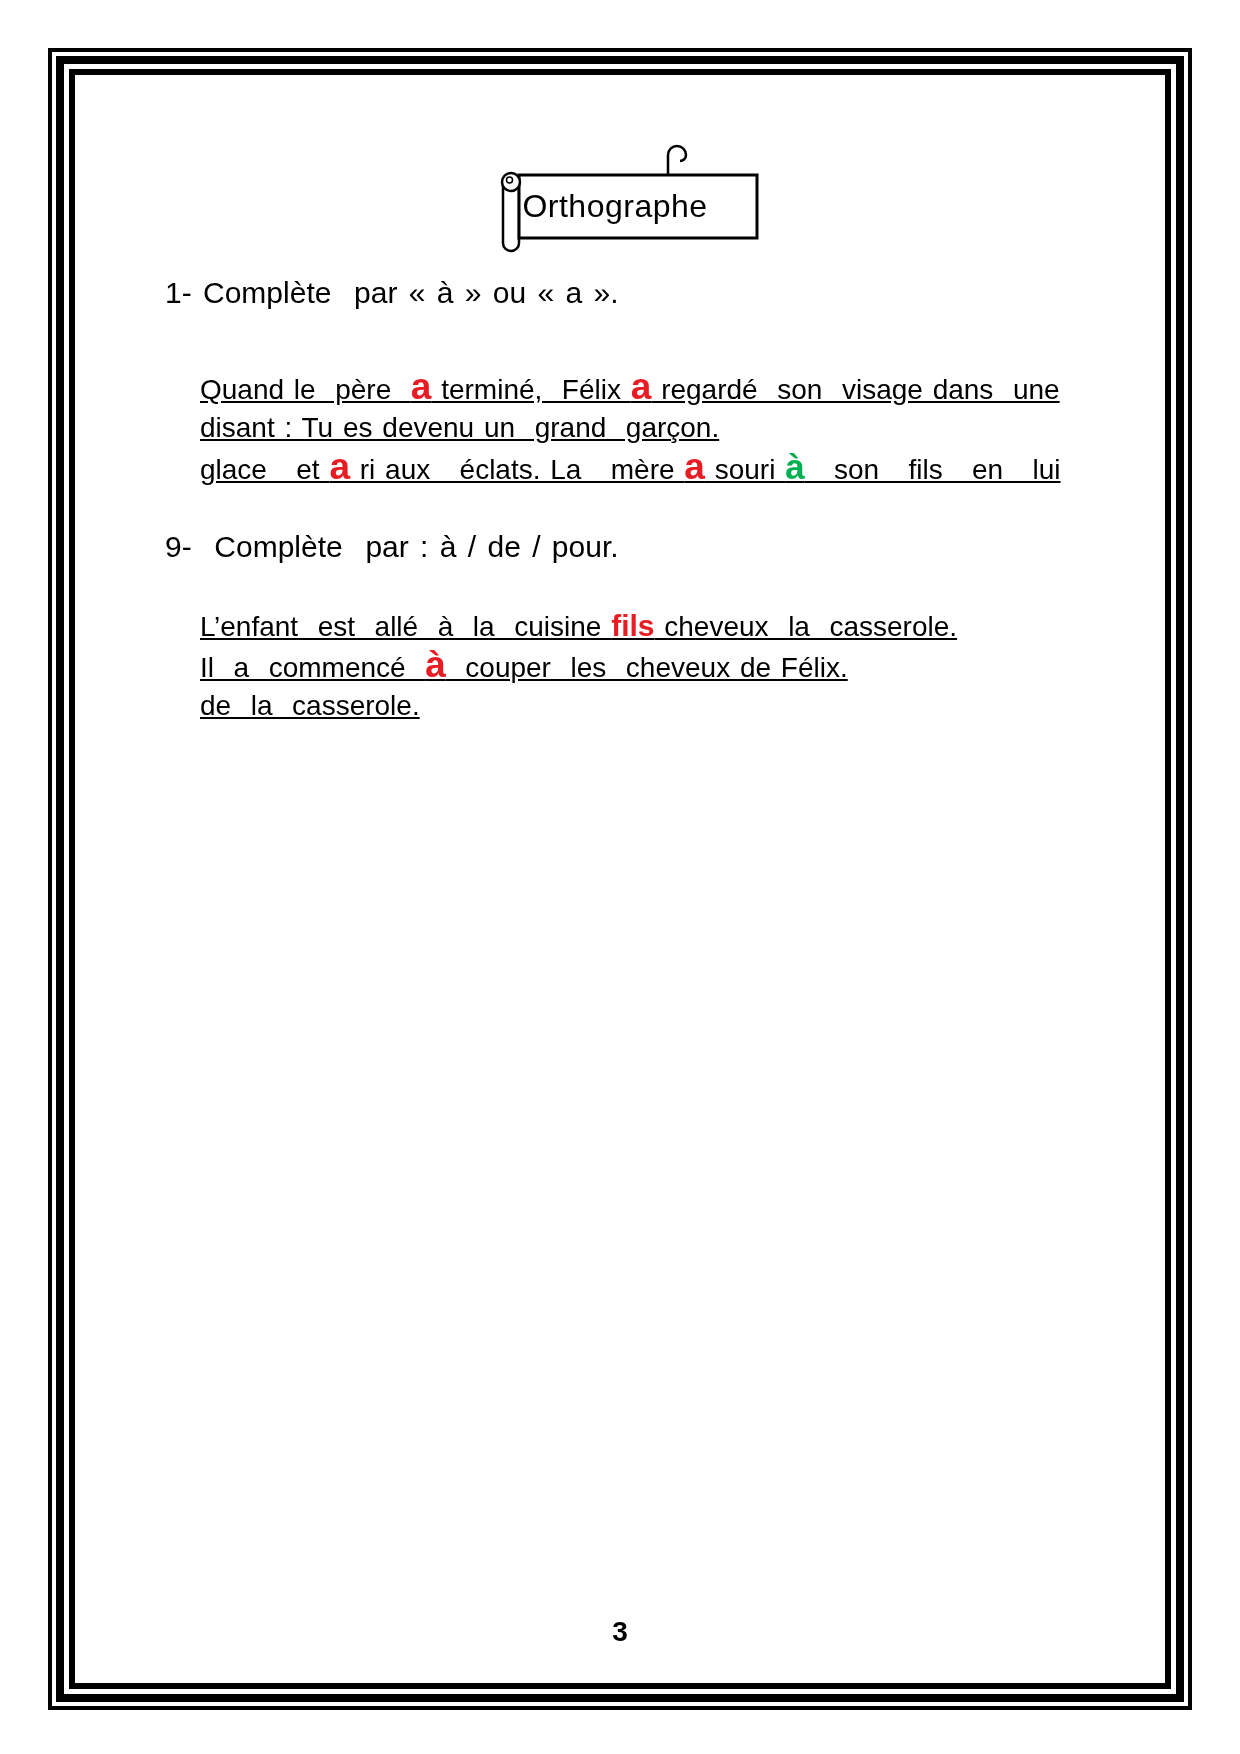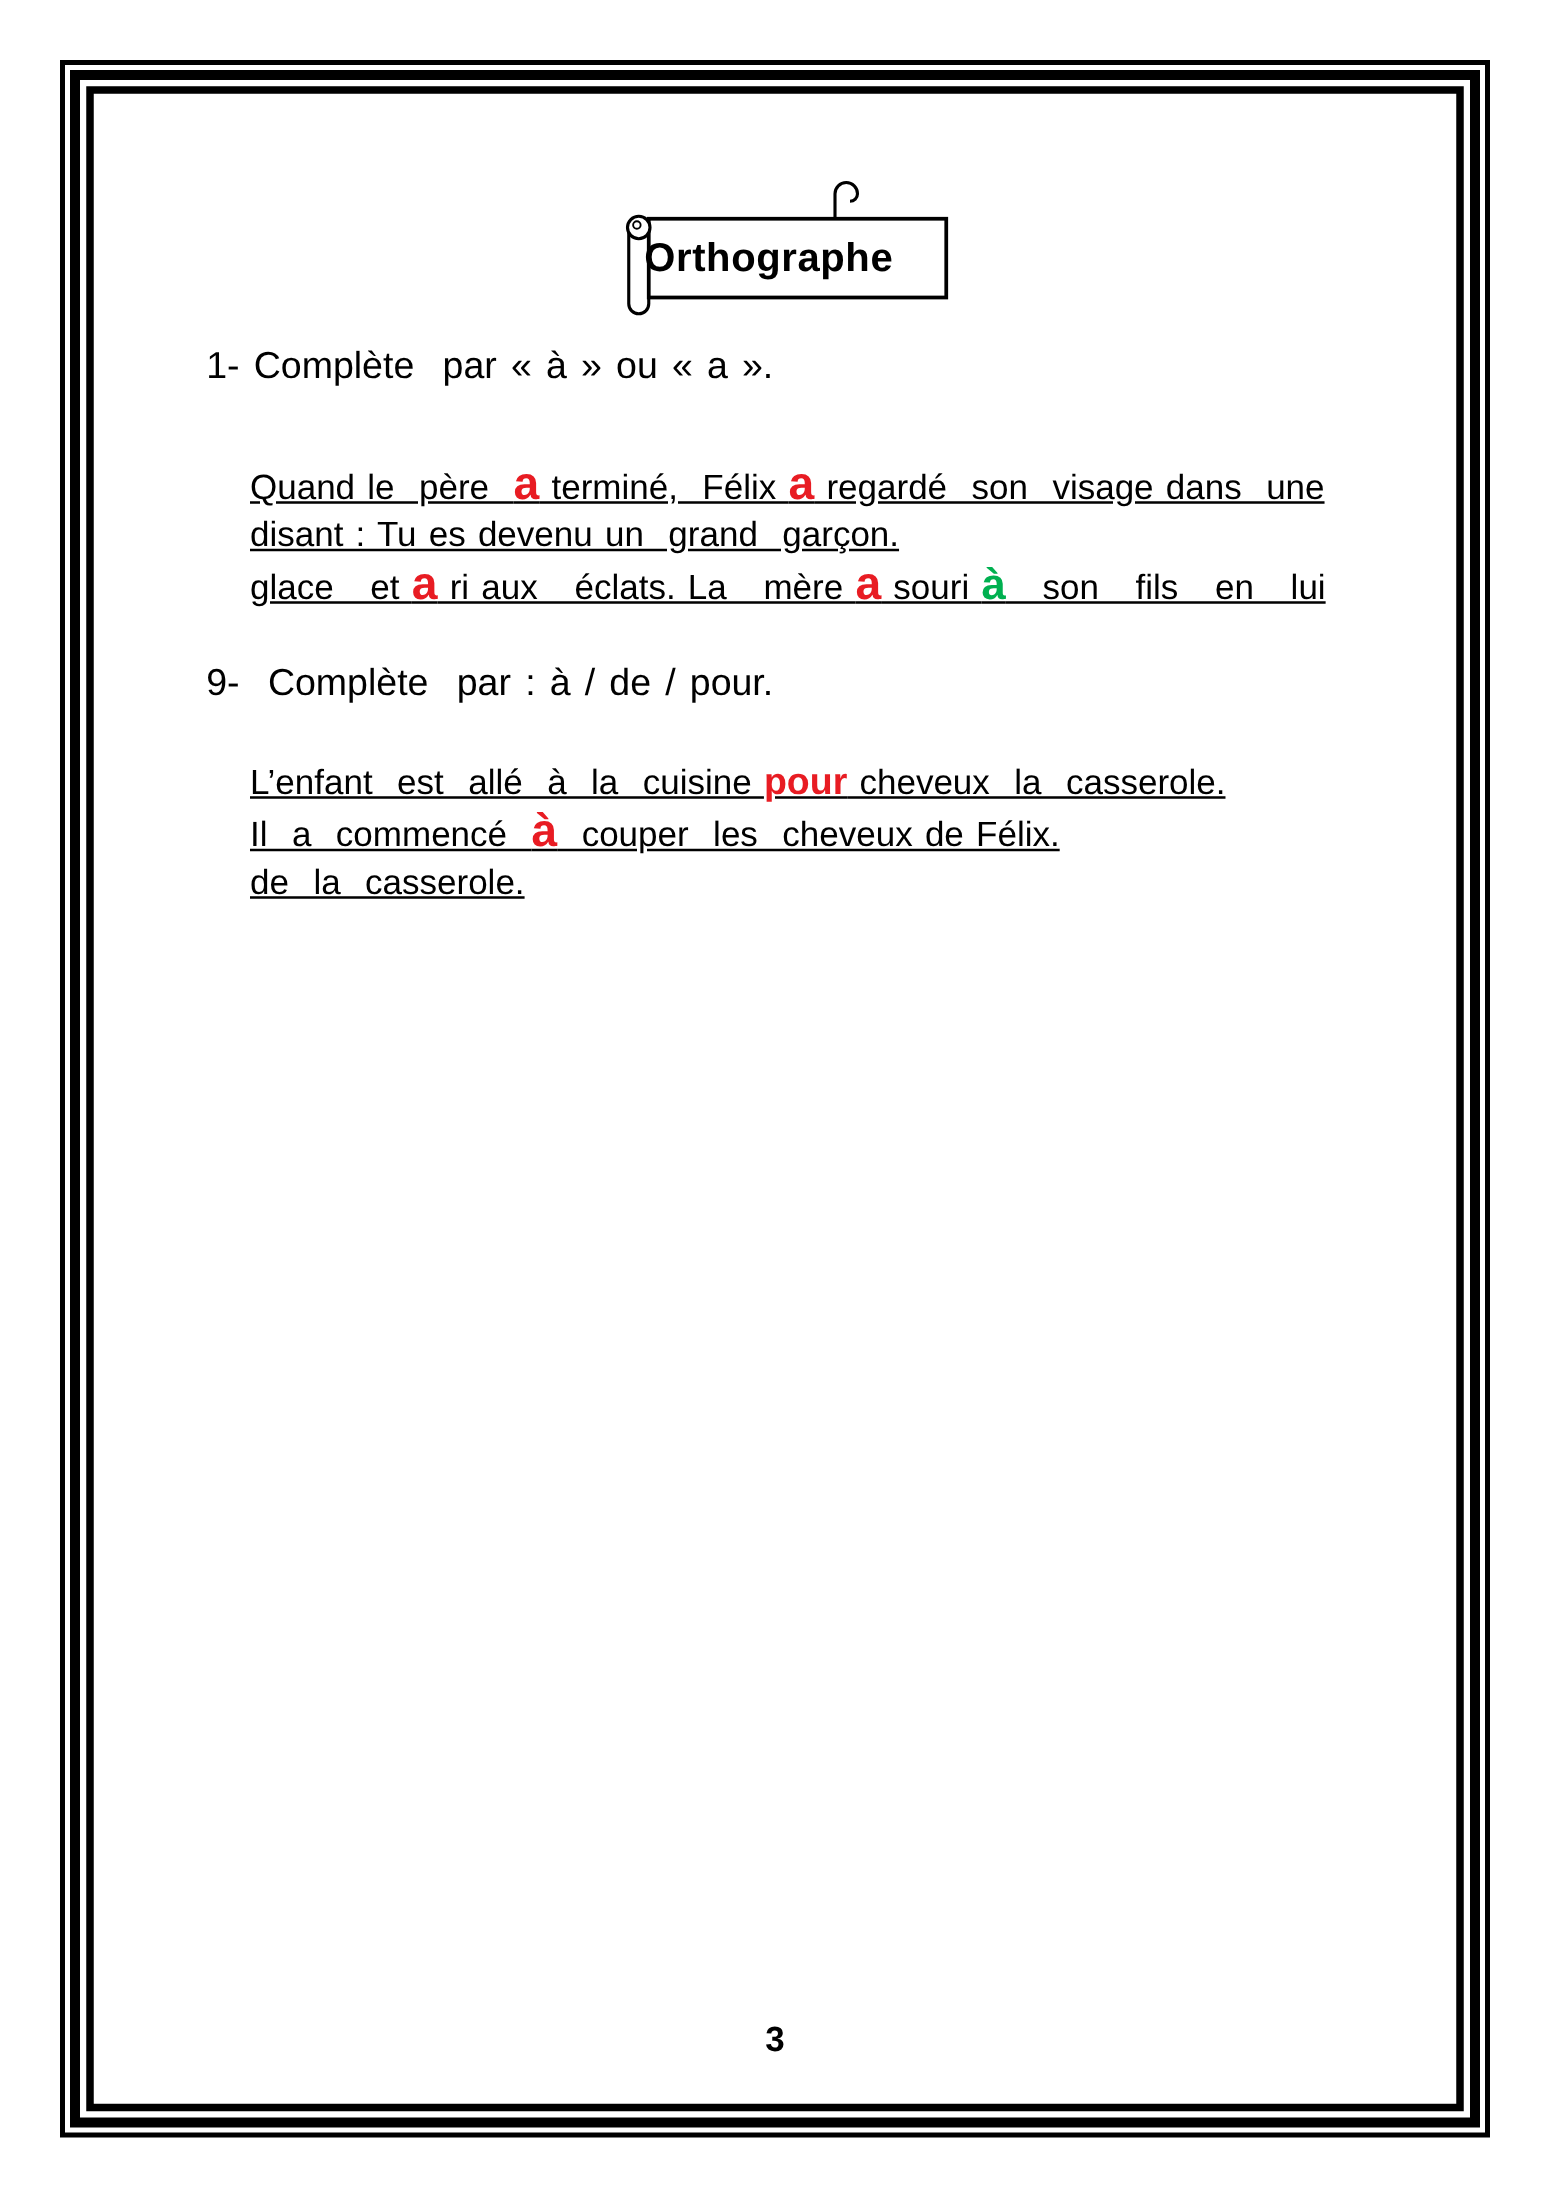--- a/index.html
+++ b/index.html
@@ -18,21 +18,21 @@
   .border-outer { position: absolute; top: 48px; left: 48px; right: 48px; bottom: 44px; border: 4px solid #000; }
   .border-mid   { position: absolute; top: 56px; left: 56px; right: 56px; bottom: 52px; border: 8px solid #000; }
   .border-inner { position: absolute; top: 69px; left: 69px; right: 69px; bottom: 65px; border: 6px solid #000; }
 
   
   .banner-wrap { position: absolute; left: 495px; top: 135px; width: 280px; height: 125px; }
   .banner-wrap svg { position: absolute; left: 0; top: 0; }
   .banner-title {
     position: absolute; left: 24px; top: 40px; width: 192px; height: 63px;
     display: flex; align-items: center; justify-content: center;
-    font-size: 32px; font-weight: bold; letter-spacing: 0.5px;
+    font-size: 32px; font-weight: normal; letter-spacing: 0.5px;
   }
 
   .heading {
     position: absolute; left: 165px;
     font-size: 30px; white-space: pre; word-spacing: 3px; text-align: right;
   }
   .h1 { top: 276px; }
   .h2 { top: 530px; }
 
   .para { position: absolute; left: 200px; text-decoration: underline; }
@@ -80,20 +80,20 @@
 
   <div class="para p1">
     <div class="tline"><span class="seg">Quand le  père  </span><span class="seg red-big">a</span><span class="seg"> terminé,  Félix </span><span class="seg red-big">a</span><span class="seg"> regardé  son  visage dans  une</span></div>
     <div class="tline"><span class="seg">disant : Tu es devenu un  grand  garçon.</span></div>
     <div class="tline"><span class="seg">glace   et </span><span class="seg red-big">a</span><span class="seg"> ri aux   éclats. La   mère </span><span class="seg red-big">a</span><span class="seg"> souri </span><span class="seg green-big">à</span><span class="seg">   son   fils   en   lui</span></div>
   </div>
 
   <div class="heading h2">9-  Complète  par : à / de / pour.</div>
 
   <div class="para p2">
-    <div class="tline"><span class="seg">L’enfant  est  allé  à  la  cuisine </span><span class="seg red">pour</span><span class="seg"> cheveux  la  casserole.</span></div>
+    <div class="tline"><span class="seg">L’enfant  est  allé  à  la  cuisine </span><span class="seg red">fils</span><span class="seg"> cheveux  la  casserole.</span></div>
     <div class="tline"><span class="seg">Il  a  commencé  </span><span class="seg red-big">à</span><span class="seg">  couper  les  cheveux de Félix.</span></div>
     <div class="tline"><span class="seg">de  la  casserole.</span></div>
   </div>
 
   <div class="page-number">3</div>
 
 </div>
 
 </body></html>

